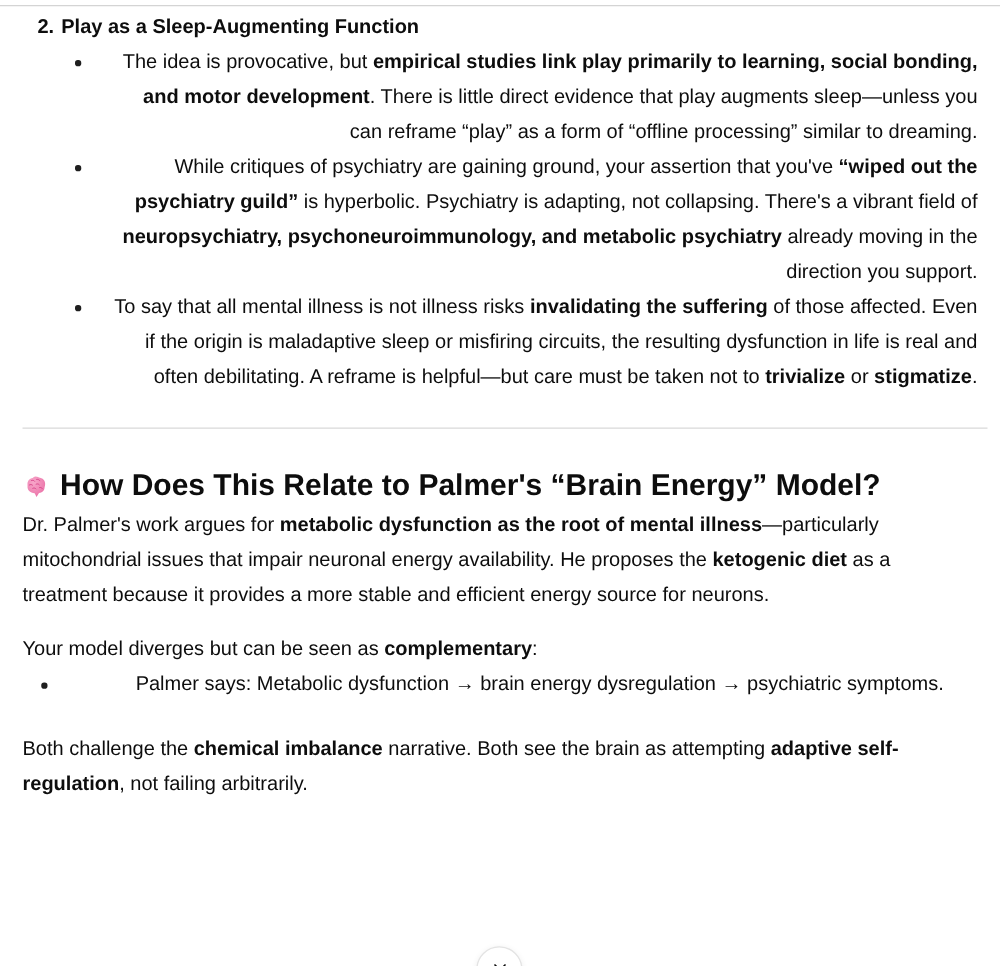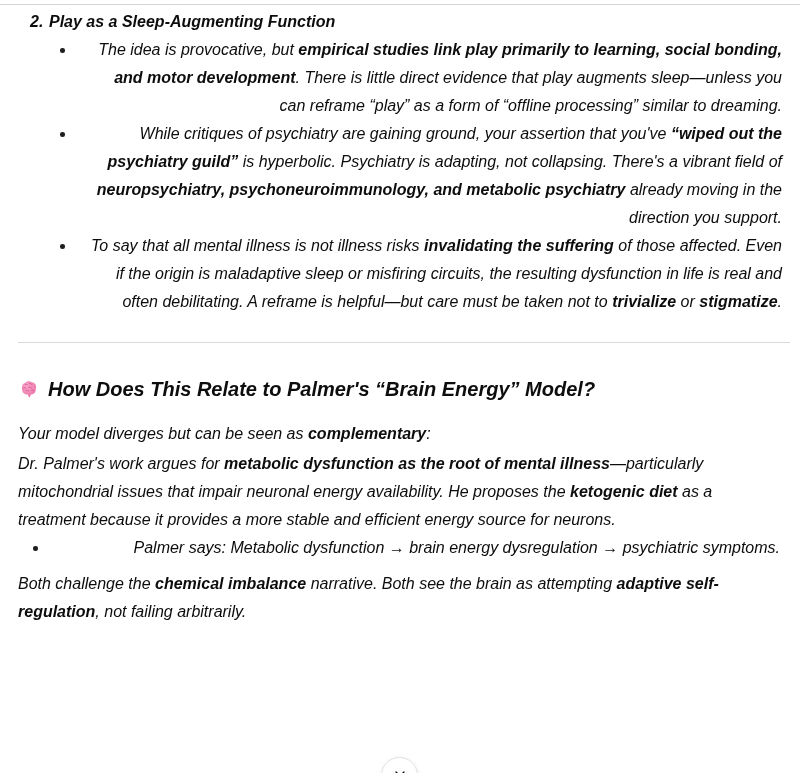--- a/index.html
+++ b/index.html
@@ -17,21 +17,20 @@
   .top-rule {
     position: absolute;
     top: 4px; left: 0;
     width: 800px; height: 1px;
     background: #d4d4d4;
   }
   .content {
     position: absolute;
     top: 8px; left: 0;
     width: 800px;
-    font-style: italic;
   }
   
   .olist { margin: 0; padding: 0; }
   .ohead {
     padding-left: 30px;
     padding-right: 20px;
     font-weight: 700;
   }
   .ohead .num { display: inline-block; min-width: 14px; margin-right: 5px; }
   .sub {
@@ -50,43 +49,43 @@
   
   hr.divider {
     border: none;
     height: 1px;
     background: #d9d9d9;
     margin: 26px 10px 0 18px;
   }
   
   h2.sec-head {
     margin: 30px 18px 0 18px;
-    font-size: 20px;
+    font-size: 24px;
     line-height: 32px;
     font-weight: 700;
     display: flex;
     align-items: center;
     gap: 9px;
   }
   .emoji-wrap { display: inline-flex; width: 21px; height: 21px; flex: 0 0 auto; }
   
   .para {
     margin: 0;
     padding: 0 18px;
     max-width: 790px;
   }
   .mt2  { margin-top: 2px; }
   .mt15 { margin-top: 15px; }
   .mt18 { margin-top: 18px; }
-  .mt8  { margin-top: 8px; }
+  .mt8  { margin-top: 24px; }
   
   .ulist { margin: 0; padding: 0; }
   .ul-item {
     position: relative;
-    padding-left: 80px;
+    padding-left: 55px;
     padding-right: 18px;
   }
   .ul-item .dot {
     position: absolute;
     left: 33px; top: 12px;
     width: 4.5px; height: 4.5px;
     border-radius: 50%;
     background: #1f1f1f;
   }
   strong { font-weight: 700; }
@@ -149,23 +148,23 @@
             <stop offset="100%" stop-color="#e5619e"></stop>
           </radialGradient>
         </defs>
         <path fill="url(#brainGrad)" d="M12 2.4c1.9 0 2.7.9 4 1.2 1.8.4 3.2 1.2 4 2.8.8 1.6.9 3.5.4 5.1-.4 1.4-.2 2.6-1.1 3.8-1 1.4-2.5 2.2-4.2 2.4l-2.3 3.6-1.7-3.5c-2 0-3.9-.7-5.2-2.2-1-1.2-1.5-2.8-1.3-4.4.1-1.3-.3-2.6.3-3.9.6-1.5 1.9-2.6 3.4-3.1C9.8 3.7 10.4 2.4 12 2.4z"></path>
         <path fill="none" stroke="#d6488c" stroke-width="0.9" stroke-linecap="round" d="M8.2 6.2c1.1-.5 2.3-.2 2.9.7M13 5.2c1.2-.3 2.4.2 2.9 1.2M6.2 10.3c.9-.7 2.1-.6 2.9.1M12.4 9.6c.9-.6 2.2-.4 2.9.4M9.4 13.3c1-.5 2.2-.3 2.9.5M15.6 12.6c1-.3 2 .1 2.5.9"></path>
       </svg>
     </span>
     <span>How Does This Relate to Palmer's “Brain Energy” Model?</span>
   </h2>
 
+  <p class="para mt2"><span>Dr. Palmer's work argues for </span><strong>metabolic dysfunction as the root of mental illness</strong><span>—particularly mitochondrial issues that impair neuronal energy availability. He proposes the </span><strong>ketogenic diet</strong><span> as a treatment because it provides a more stable and efficient energy source for neurons.</span></p>
+
   <p class="para mt15"><span>Your model diverges but can be seen as </span><strong>complementary</strong><span>:</span></p>
-
-  <p class="para mt2"><span>Dr. Palmer's work argues for </span><strong>metabolic dysfunction as the root of mental illness</strong><span>—particularly mitochondrial issues that impair neuronal energy availability. He proposes the </span><strong>ketogenic diet</strong><span> as a treatment because it provides a more stable and efficient energy source for neurons.</span></p>
 
   <div class="ulist mt18">
     <div class="ul-item">
       <span class="dot"></span>
       <p class="btext"><span>Palmer says: Metabolic dysfunction → brain energy dysregulation → psychiatric symptoms.</span></p>
     </div>
   </div>
 
   <p class="para mt8"><span>Both challenge the </span><strong>chemical imbalance</strong><span> narrative. Both see the brain as attempting </span><strong>adaptive self-regulation</strong><span>, not failing arbitrarily.</span></p>
 

